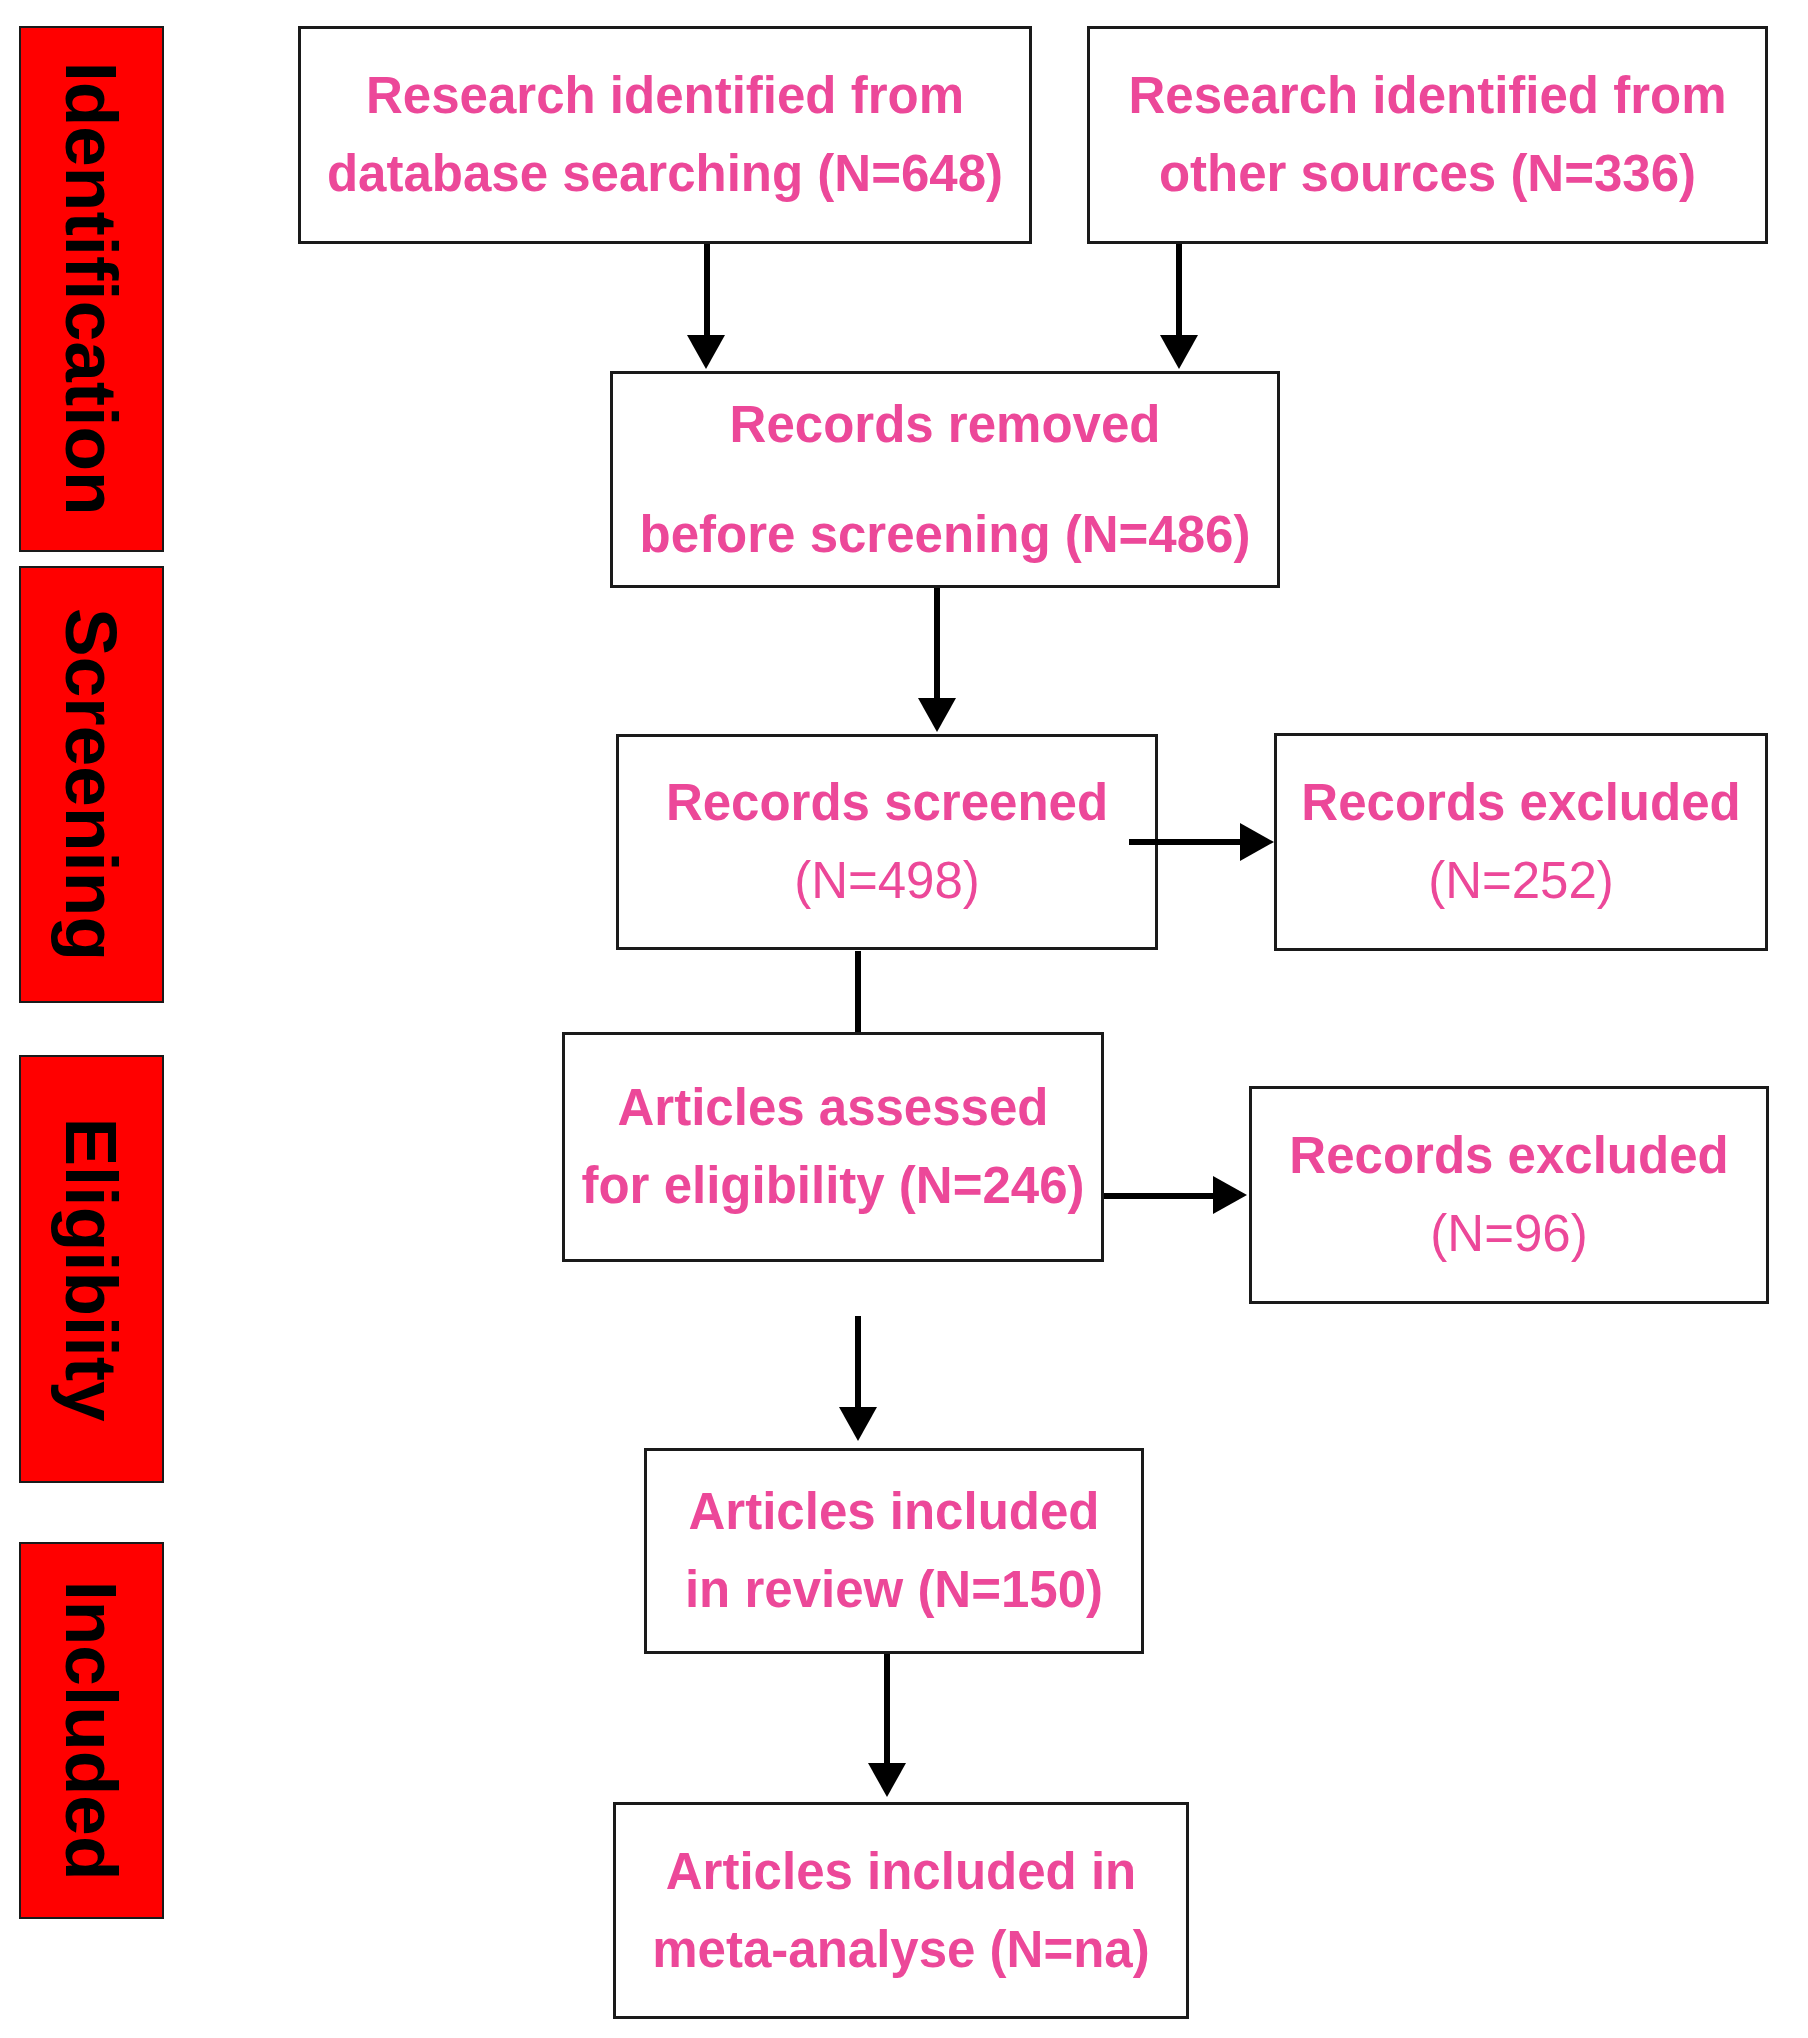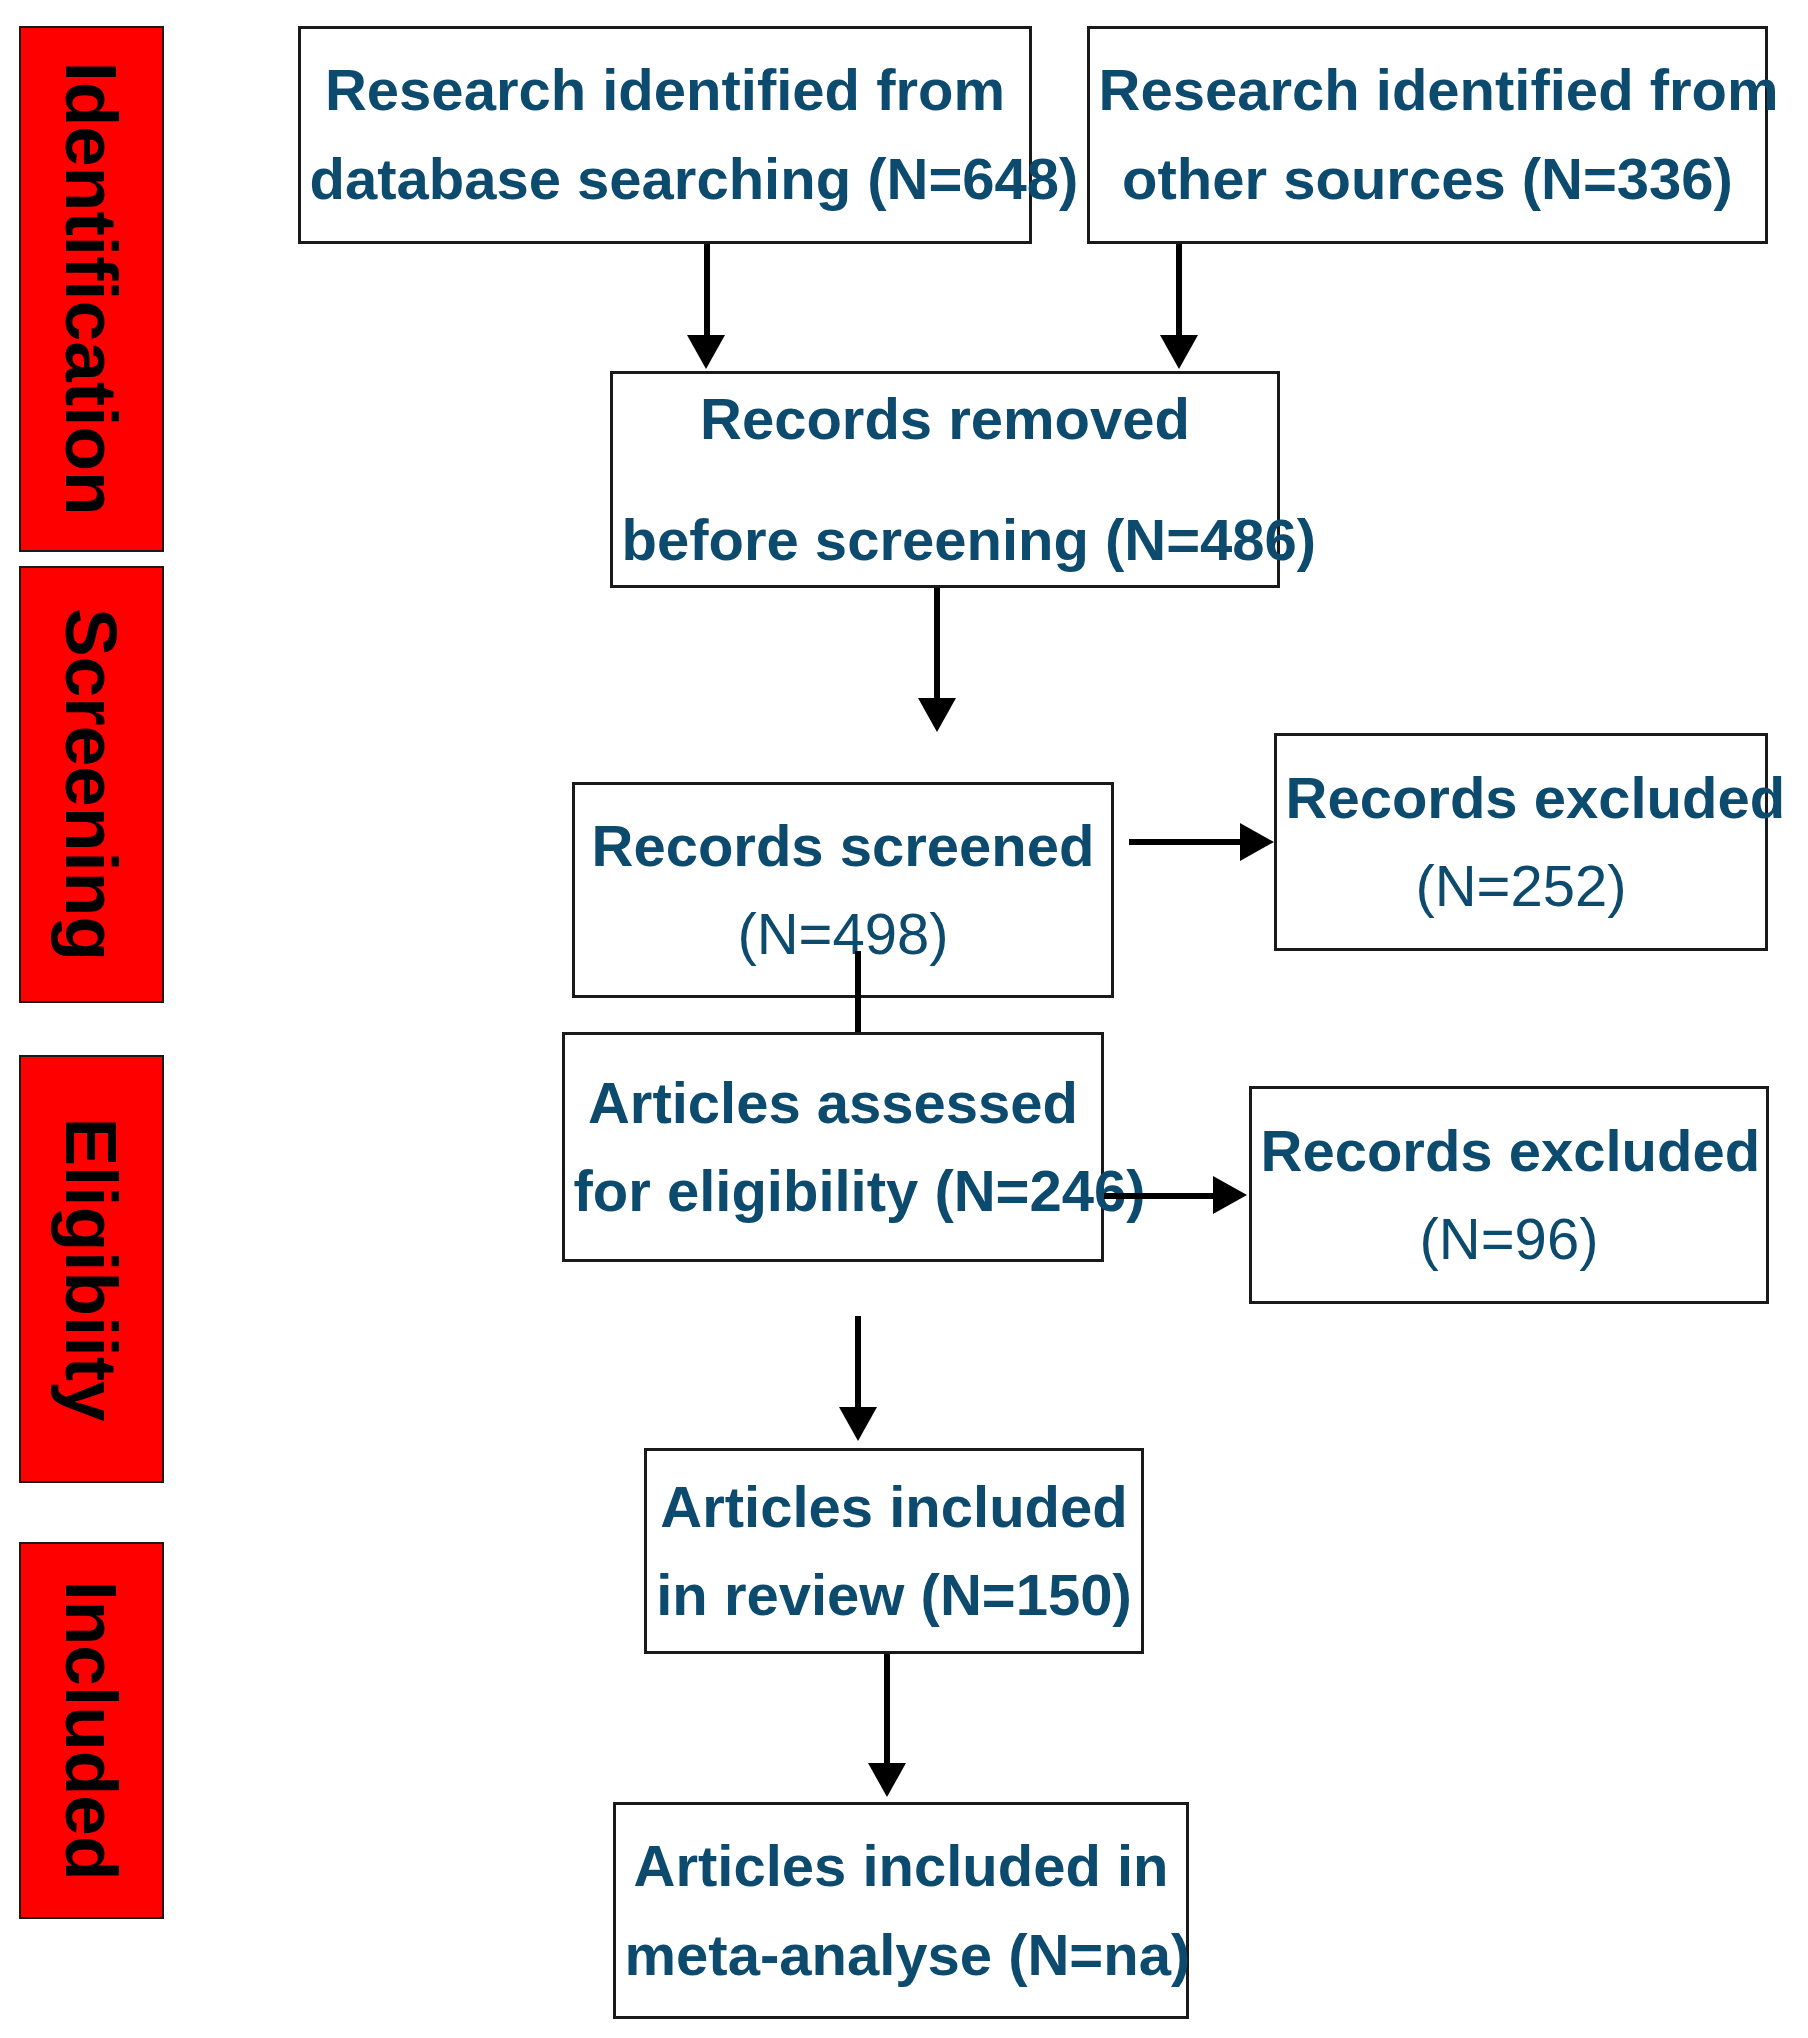--- a/index.html
+++ b/index.html
@@ -48,22 +48,22 @@
     flex-direction: column;
     align-items: center;
     justify-content: center;
     text-align: center;
     padding: 5.1px 8.5px;
   }
   .fbox .ln {
     display: block;
     width: 100%;
     white-space: nowrap;
-    color: #0c4a6e;
-    font-size: 58px;
+    color: #ec4899;
+    font-size: 51px;
     line-height: 1.52;
   }
   .fbox .ln.b { font-weight: bold; }
 
   
   .vline {
     position: absolute;
     width: 6px;
     background: #000000;
   }
@@ -127,21 +127,21 @@
   <div class="arrow-down" style="left:1160px; top:335px;"></div>
 
   <div class="fbox" style="left:610px; top:371px; width:670px; height:217px;gap:32px;">
     <span class="ln b">Records removed</span>
     <span class="ln b">before screening (N=486)</span>
   </div>
 
   <div class="vline" style="left:934px; top:588px; width:6px; height:112px;"></div>
   <div class="arrow-down" style="left:918px; top:698px;"></div>
 
-  <div class="fbox" style="left:572px; top:734px; width:542px; height:216px;margin-top:48px;">
+  <div class="fbox" style="left:616px; top:734px; width:542px; height:216px;">
     <span class="ln b">Records screened</span>
     <span class="ln">(N=498)</span>
   </div>
 
   <div class="fbox" style="left:1274px; top:733px; width:494px; height:218px;">
     <span class="ln b">Records excluded</span>
     <span class="ln">(N=252)</span>
   </div>
 
   <div class="hline" style="left:1129px; top:839px; width:115px; height:6px;"></div>

